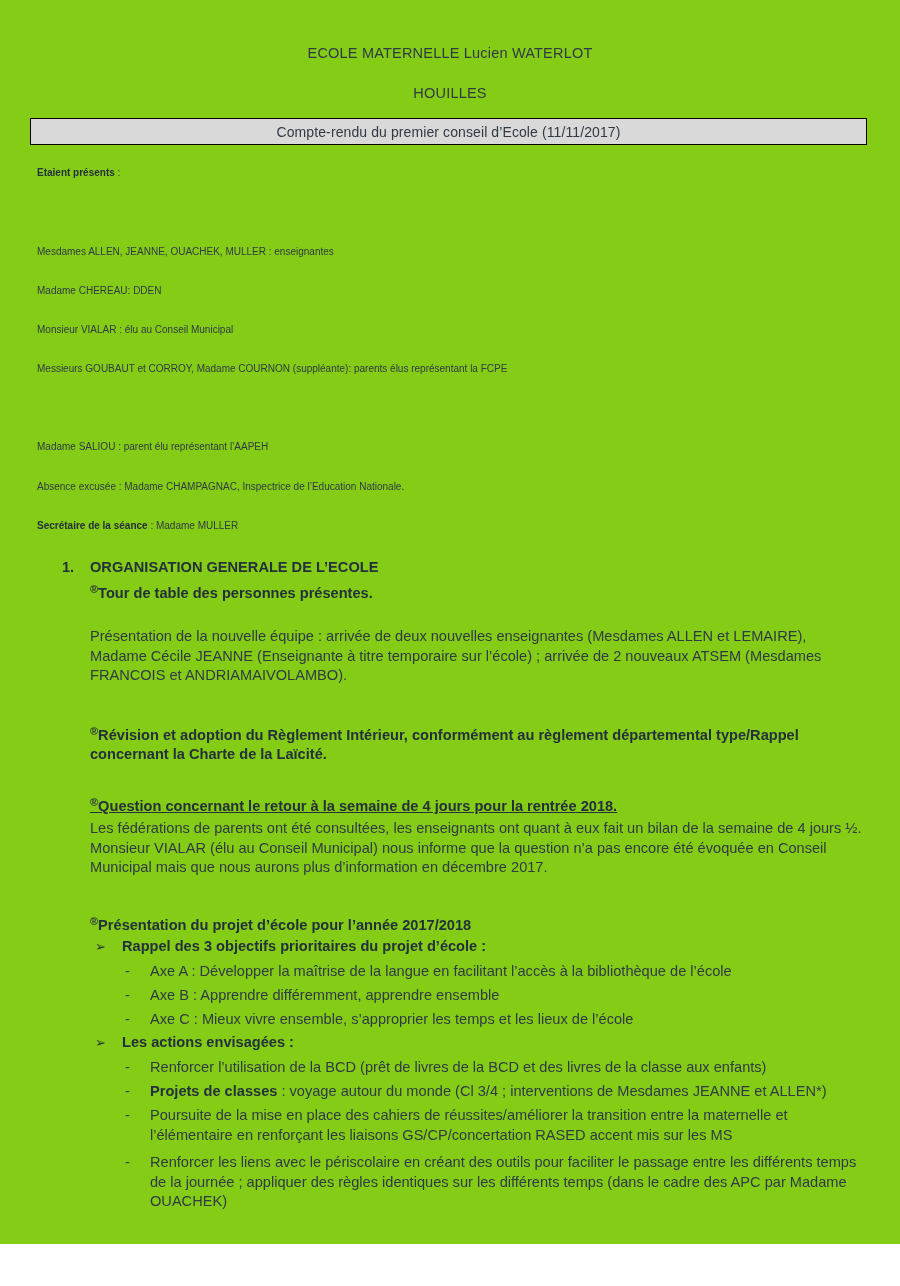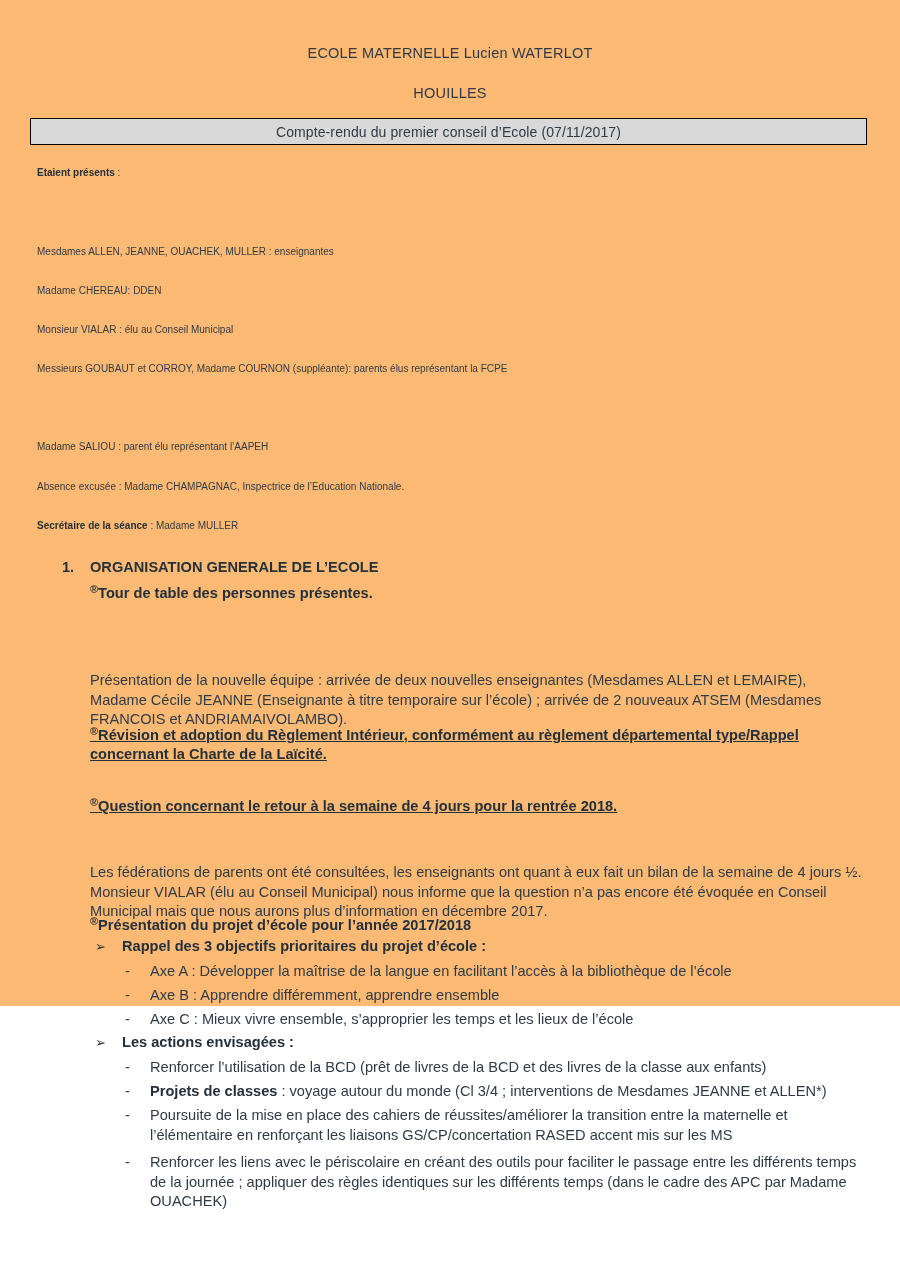--- a/index.html
+++ b/index.html
@@ -12,22 +12,22 @@
     height: 1286px;
     position: relative;
     font-family: "Liberation Sans", sans-serif;
     color: #2f3a45;
     overflow: hidden;
   }
   .page {
     position: absolute;
     left: 0; top: 0;
     width: 900px;
-    height: 1006px;
-    background: #fdba74;
+    height: 1244px;
+    background: #84cc16;
   }
 
   
   .doc-title {
     position: absolute;
     left: 0; right: 0;
     text-align: center;
     font-size: 14.5px;
     letter-spacing: 0.2px;
     color: #2f3a45;
@@ -87,21 +87,20 @@
     color: #24303b;
     line-height: 1.33;
   }
   .para {
     position: absolute;
     left: 90px;
     width: 772px;
     font-size: 14.6px;
     line-height: 1.35;
     color: #2f3a45;
-    margin-top: 44px;
   }
   .reg {
     font-size: 11px;
     vertical-align: 0.42em;
     letter-spacing: 0;
   }
 
   
   .arrow-item {
     position: absolute;
@@ -144,21 +143,21 @@
 </head>
 <body>
 
 <div class="page">
 
   <div class="doc-title" id="school-name">ECOLE MATERNELLE Lucien WATERLOT</div>
 
   <div class="doc-title" id="city-name">HOUILLES</div>
 
   <div class="title-box">
-    <span class="title-box-text">Compte-rendu du premier conseil d’Ecole (07/11/2017)</span>
+    <span class="title-box-text">Compte-rendu du premier conseil d’Ecole (11/11/2017)</span>
   </div>
 
   <div class="attendee-line" style="top:167px;">
     <b class="lbl">Etaient présents</b><span> :</span>
   </div>
 
   <div class="attendee-line" style="top:246px;">Mesdames ALLEN, JEANNE, OUACHEK, MULLER : enseignantes</div>
   <div class="attendee-line" style="top:324px;">Monsieur VIALAR : élu au Conseil Municipal</div>
   <div class="attendee-line" style="top:285px;">Madame  CHEREAU: DDEN</div>
   <div class="attendee-line" style="top:363px;">Messieurs GOUBAUT et CORROY, Madame COURNON (suppléante): parents élus représentant la FCPE</div>
@@ -172,21 +171,21 @@
   <div class="num-item" style="top:559px;">
     <span class="num-marker">1.</span><span>ORGANISATION GENERALE DE L’ECOLE</span>
   </div>
 
   <div class="sub-head" style="top:582px;">
     <span class="reg">®</span><span>Tour de table des personnes présentes.</span>
   </div>
 
   <div class="para" style="top:627px;">Présentation de la nouvelle équipe : arrivée de deux nouvelles enseignantes (Mesdames ALLEN et LEMAIRE), Madame Cécile JEANNE (Enseignante à titre temporaire sur l’école) ; arrivée de 2 nouveaux ATSEM (Mesdames FRANCOIS et ANDRIAMAIVOLAMBO).</div>
 
-  <div class="sub-head" style="top:724px;text-decoration:underline;">
+  <div class="sub-head" style="top:724px;">
     <span class="reg">®</span><span>Révision et adoption du Règlement Intérieur, conformément  au règlement départemental type/Rappel concernant la Charte de la Laïcité.</span>
   </div>
 
   <div class="sub-head" style="top:795px;text-decoration:underline;">
     <span class="reg">®</span><span>Question concernant le retour à la semaine de 4 jours pour la rentrée 2018.</span>
   </div>
 
   <div class="para" style="top:819px;">Les fédérations de parents ont été consultées, les enseignants ont quant à eux fait un bilan de la semaine de 4 jours ½. Monsieur VIALAR (élu au Conseil Municipal) nous informe que la question n’a pas encore été évoquée en Conseil Municipal mais que nous aurons plus d’information en décembre 2017.</div>
 
   <div class="sub-head" style="top:914px;">

